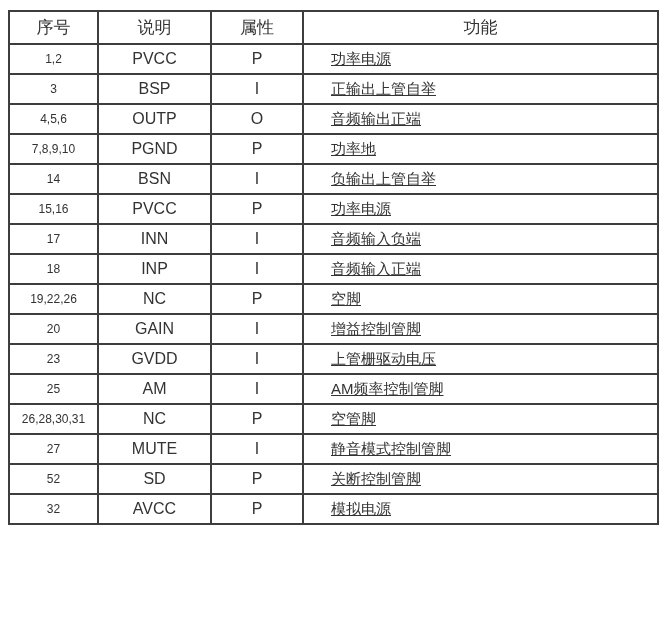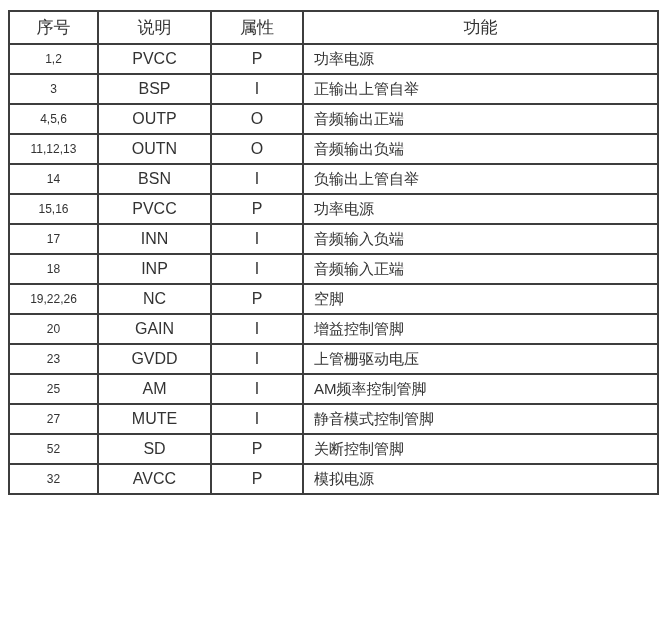--- a/index.html
+++ b/index.html
@@ -46,22 +46,23 @@
     margin-left: 24px;
   }
   .pin-table td {
     height: 28px;
     font-size: 16px;
     font-weight: 400;
   }
   .pin-table td.c-pin  { font-size: 12px; letter-spacing: 0px; }
   .pin-table td.c-func {
     text-align: left;
-    padding-left: 10px;
+    padding-left: 27px;
     font-size: 15px;
+    text-decoration: underline;
   }
 </style>
 </head>
 <body>
 
 <div class="page">
   <table class="pin-table">
     <colgroup>
       <col class="c1">
         <col class="c2">
@@ -89,24 +90,24 @@
         <td class="c-attr">I</td>
         <td class="c-func">正输出上管自举</td>
       </tr>
       <tr>
         <td class="c-pin">4,5,6</td>
         <td class="c-desc">OUTP</td>
         <td class="c-attr">O</td>
         <td class="c-func">音频输出正端</td>
       </tr>
       <tr>
-        <td class="c-pin">11,12,13</td>
-        <td class="c-desc">OUTN</td>
-        <td class="c-attr">O</td>
-        <td class="c-func">音频输出负端</td>
+        <td class="c-pin">7,8,9,10</td>
+        <td class="c-desc">PGND</td>
+        <td class="c-attr">P</td>
+        <td class="c-func">功率地</td>
       </tr>
       <tr>
         <td class="c-pin">14</td>
         <td class="c-desc">BSN</td>
         <td class="c-attr">I</td>
         <td class="c-func">负输出上管自举</td>
       </tr>
       <tr>
         <td class="c-pin">15,16</td>
         <td class="c-desc">PVCC</td>
@@ -143,20 +144,26 @@
         <td class="c-attr">I</td>
         <td class="c-func">上管栅驱动电压</td>
       </tr>
       <tr>
         <td class="c-pin">25</td>
         <td class="c-desc">AM</td>
         <td class="c-attr">I</td>
         <td class="c-func">AM频率控制管脚</td>
       </tr>
       <tr>
+        <td class="c-pin">26,28,30,31</td>
+        <td class="c-desc">NC</td>
+        <td class="c-attr">P</td>
+        <td class="c-func">空管脚</td>
+      </tr>
+      <tr>
         <td class="c-pin">27</td>
         <td class="c-desc">MUTE</td>
         <td class="c-attr">I</td>
         <td class="c-func">静音模式控制管脚</td>
       </tr>
       <tr>
         <td class="c-pin">52</td>
         <td class="c-desc">SD</td>
         <td class="c-attr">P</td>
         <td class="c-func">关断控制管脚</td>

